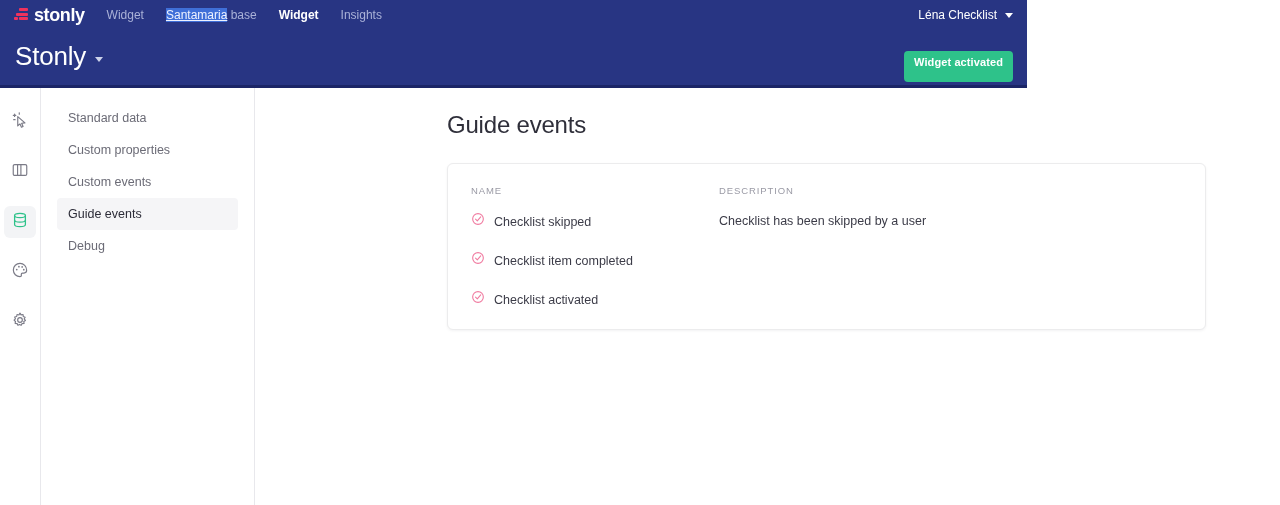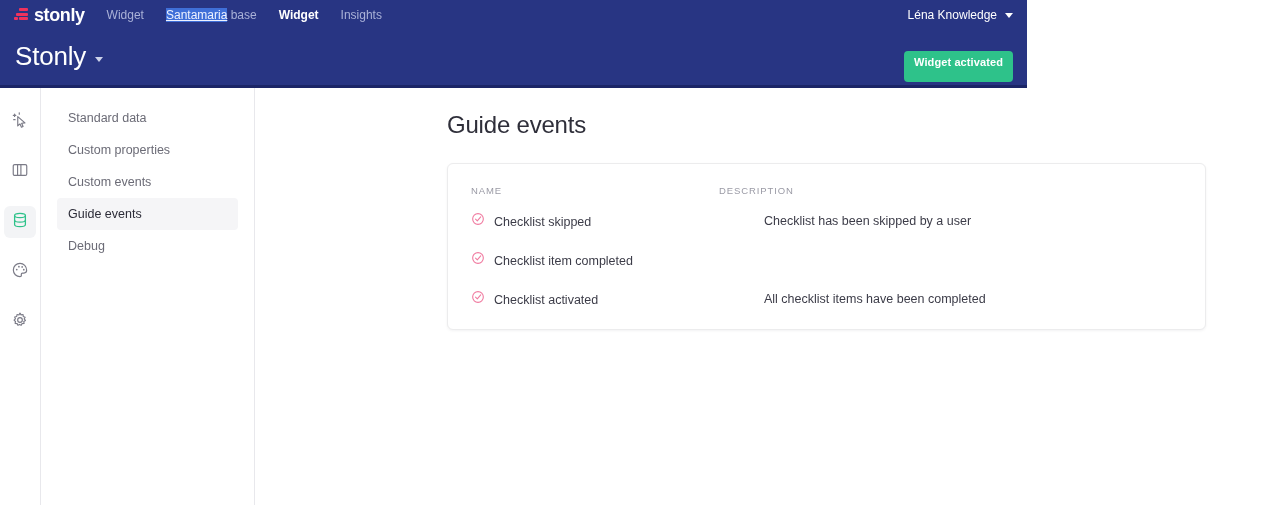--- a/index.html
+++ b/index.html
@@ -252,21 +252,21 @@
     min-height: 38px;
   }
 
   .cell-name {
     width: 248px;
     flex: 0 0 248px;
     display: flex;
     align-items: flex-end;
     gap: 9px;
   }
-  .cell-desc { flex: 1; color: #3c3c48; margin-left: 45px; }
+  .cell-desc { flex: 1; color: #3c3c48; }
 
   .check-icon { flex: 0 0 auto; display: block; }
 
   .spacer-row { height: 11px; }
 </style>
 </head>
 <body>
 
 <div class="topbar">
 
@@ -283,21 +283,21 @@
     </div>
 
     <div class="topnav-links">
       <a class="topnav-link" href="#">Widget</a>
       <a class="topnav-link" href="#"><span class="sel">Santamaria</span> base</a>
       <a class="topnav-link active" href="#">Widget</a>
       <a class="topnav-link" href="#">Insights</a>
     </div>
 
     <div class="user-menu">
-      <span>Léna Knowledge</span>
+      <span>Léna Checklist</span>
       <span class="chev"></span>
     </div>
   </div>
 
   <div class="workspace-row">
     <div class="workspace-title">
       <span>Stonly</span>
       <span class="workspace-caret"></span>
     </div>
     <div class="badge-activated">Widget activated</div>
@@ -407,18 +407,17 @@
     <div class="table-row">
       <div class="cell-name">
         <span class="check-icon">
           <svg width="14" height="14" viewBox="0 0 16 16" fill="none" stroke="#f07ba0" stroke-width="1.25">
             <circle cx="8" cy="8" r="6.1"></circle>
             <path d="M5.2 8.1 L7.2 10.1 L11.1 5.6" stroke-linecap="round" stroke-linejoin="round"></path>
           </svg>
         </span>
         <span>Checklist activated</span>
       </div>
-      <div class="cell-desc">All checklist items have been completed</div>
     </div>
 
     <div class="spacer-row"></div>
   </div>
 </div>
 
 </body></html>

